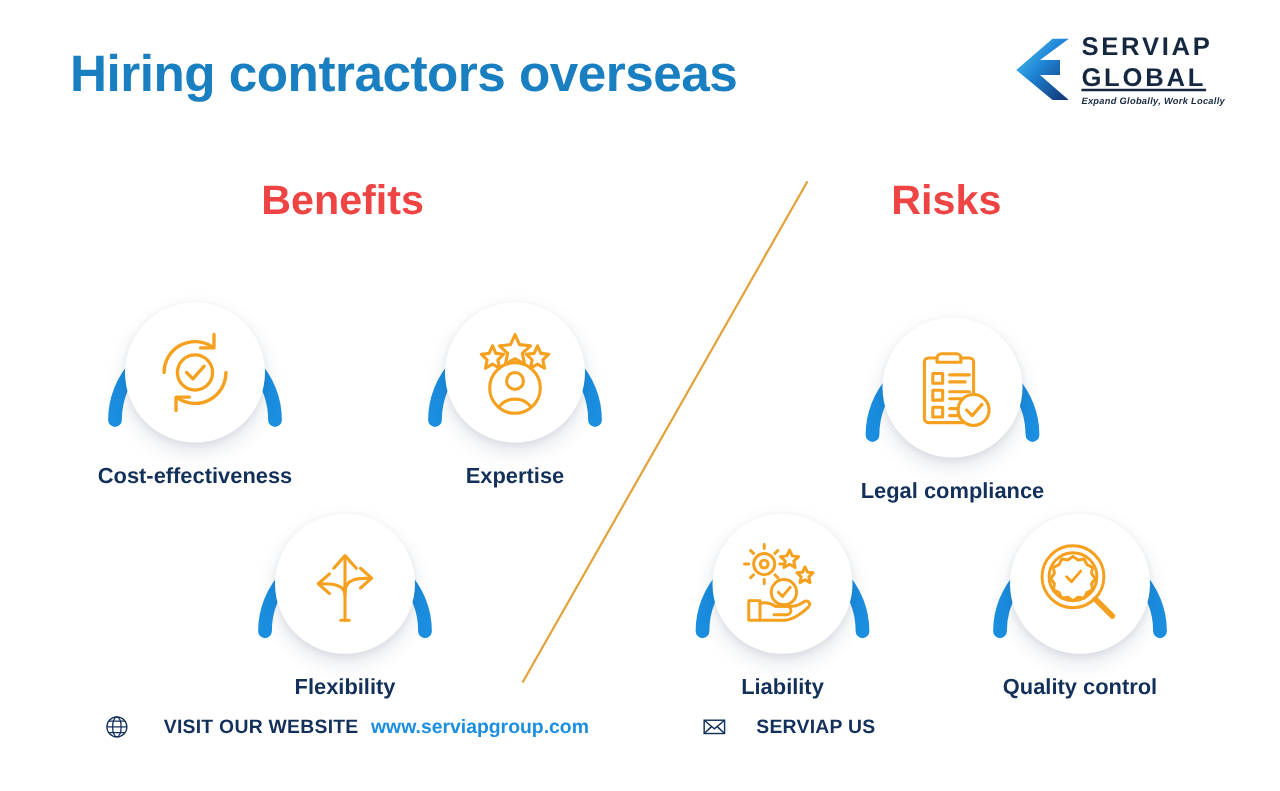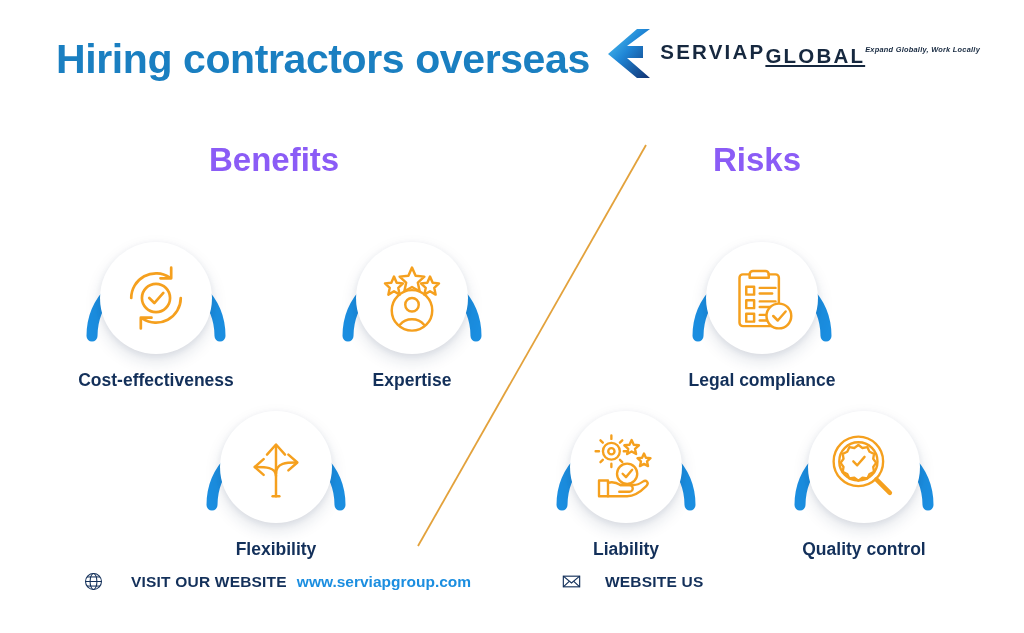--- a/index.html
+++ b/index.html
@@ -39,21 +39,21 @@
     align-items: center;
     gap: 9px;
   }
   .logo-mark {
     width: 44px;
     height: 52px;
     flex: 0 0 auto;
   }
   .logo-text {
     display: flex;
-    flex-direction: row;
+    flex-direction: column;
     line-height: 1;
   }
   .logo-line1, .logo-line2 {
     font-size: 20.5px;
     font-weight: bold;
     color: #16283f;
     letter-spacing: 2.2px;
   }
   .logo-line2 { margin-top: 4px; text-decoration: underline; }
   .logo-tag {
@@ -63,21 +63,21 @@
     color: #16283f;
     letter-spacing: 0.25px;
     font-style: italic;
   }
 
   
   .section-heading {
     position: absolute;
     font-size: 33px;
     font-weight: bold;
-    color: #8b5cf6;
+    color: #ef4444;
     white-space: nowrap;
   }
   .heading-benefits { left: 209px; top: 141px; }
   .heading-risks    { left: 713px; top: 141px; }
 
   
   .divider {
     position: absolute;
     left: 0; top: 0;
     width: 1024px; height: 633px;
@@ -127,21 +127,21 @@
     font-size: 17.5px;
     font-weight: bold;
     color: #13305a;
     white-space: nowrap;
   }
 
   
   .card-cost        { left: 72px;  top: 214px; }
   .card-expertise   { left: 328px; top: 214px; }
   .card-flexibility { left: 192px; top: 383px; }
-  .card-legal       { left: 678px; top: 214px; }
+  .card-legal       { left: 678px; top: 226px; }
   .card-liability   { left: 542px; top: 383px; }
   .card-quality     { left: 780px; top: 383px; }
 
   
   .footer {
     position: absolute;
     left: 0;
     top: 572px;
     width: 1024px;
     height: 32px;
@@ -346,17 +346,17 @@
       <span class="footer-caption">VISIT OUR WEBSITE</span>
       <a class="footer-link" href="#">www.serviapgroup.com</a>
     </div>
 
     <div class="footer-group footer-contact">
       <svg class="footer-icon" viewBox="0 0 20 20" fill="none" stroke="#13305a" stroke-width="1.2">
         <rect x="1.4" y="4.4" width="17.2" height="11.2"></rect>
         <polyline points="1.4,4.4 10,11.6 18.6,4.4"></polyline>
         <path d="M1.4 15.6 L7.6 9.8 M18.6 15.6 L12.4 9.8"></path>
       </svg>
-      <span class="footer-caption">WEBSITE US</span>
+      <span class="footer-caption">SERVIAP US</span>
     </div>
   </div>
 
 </div>
 
 </body></html>

